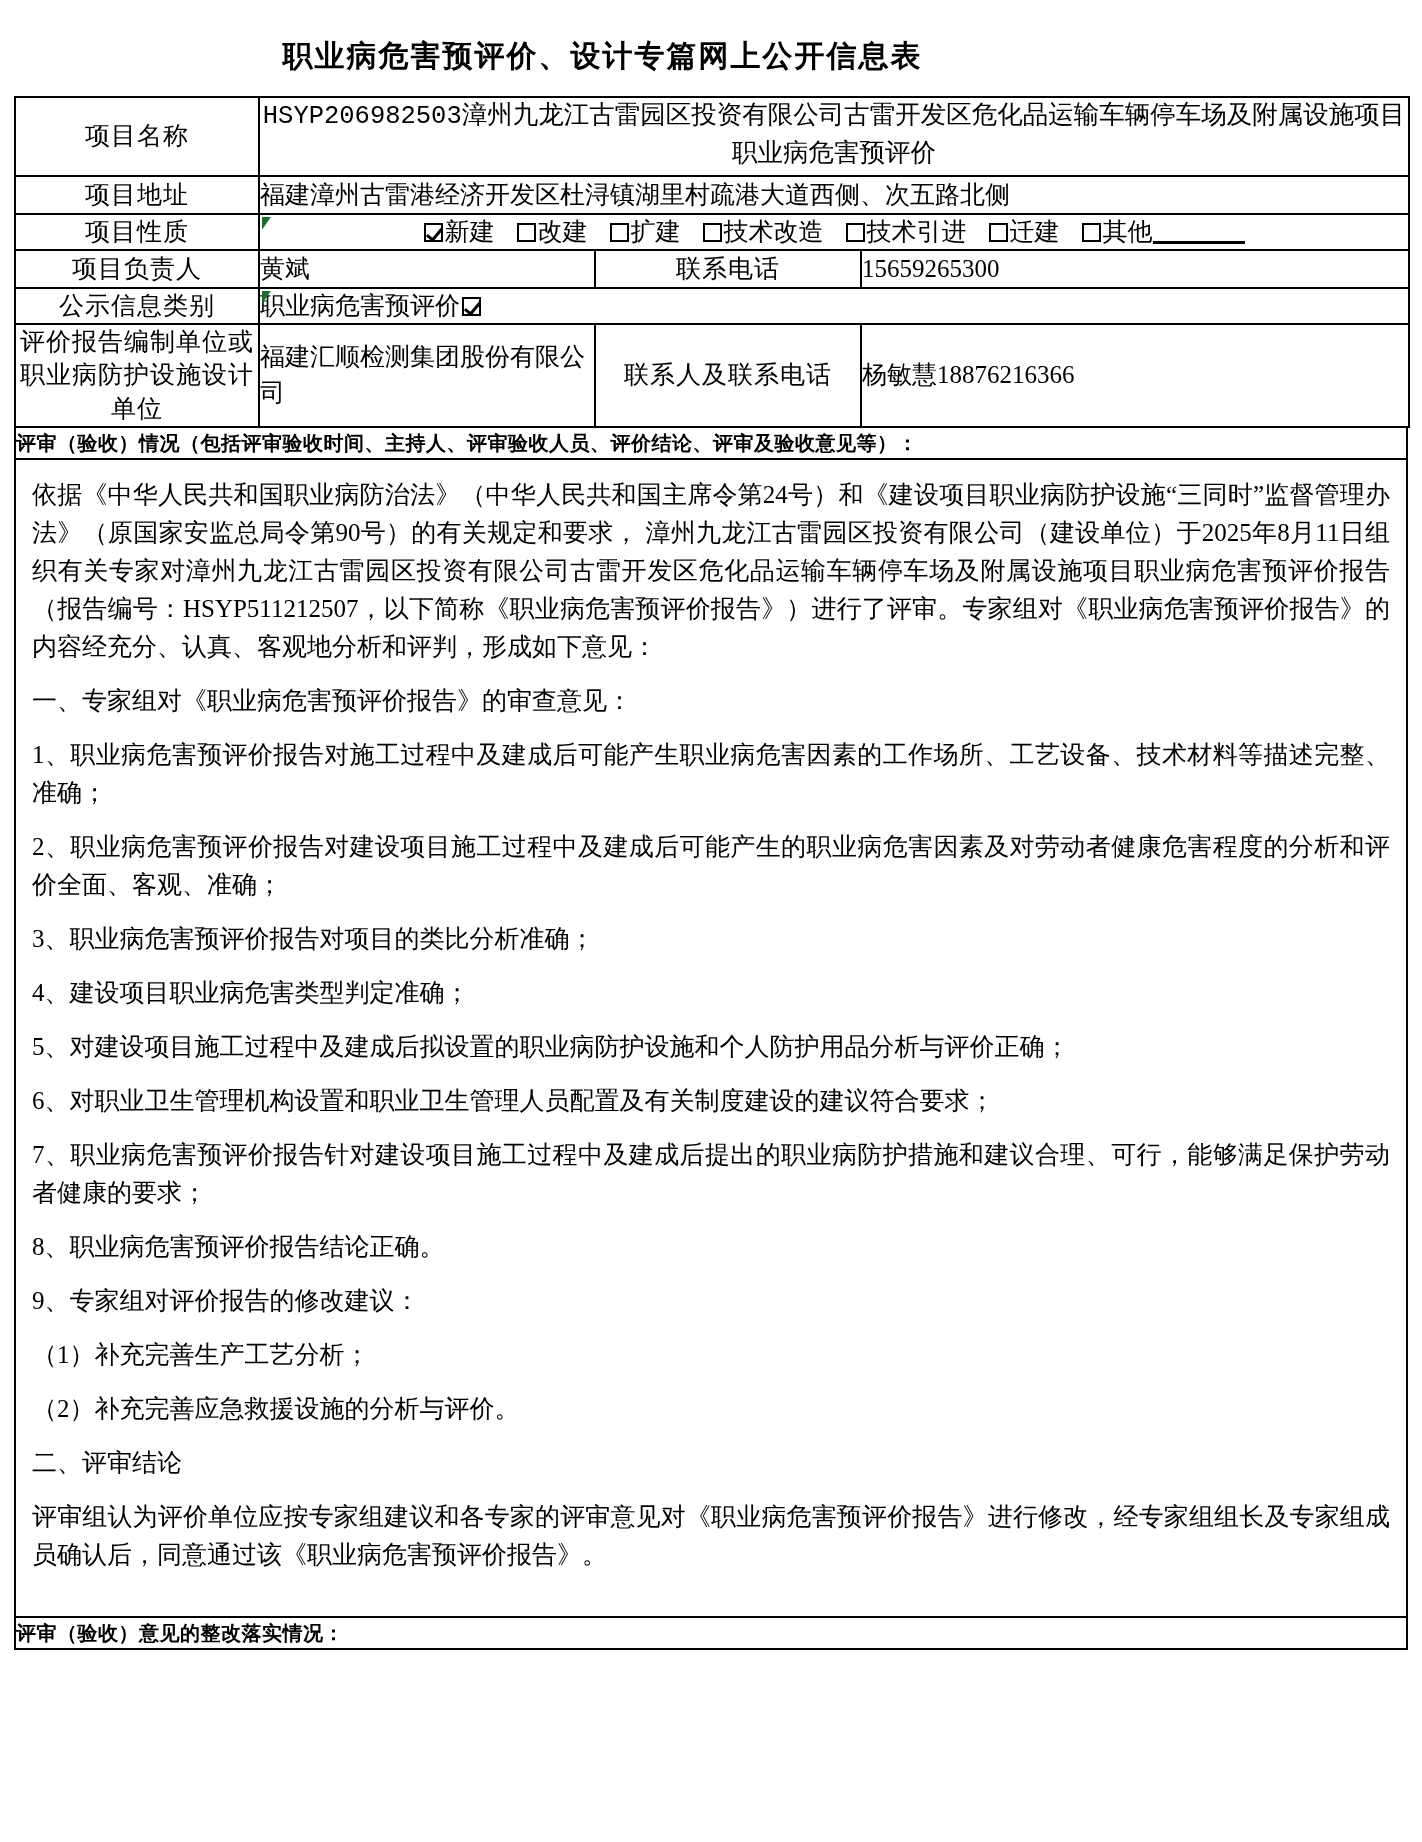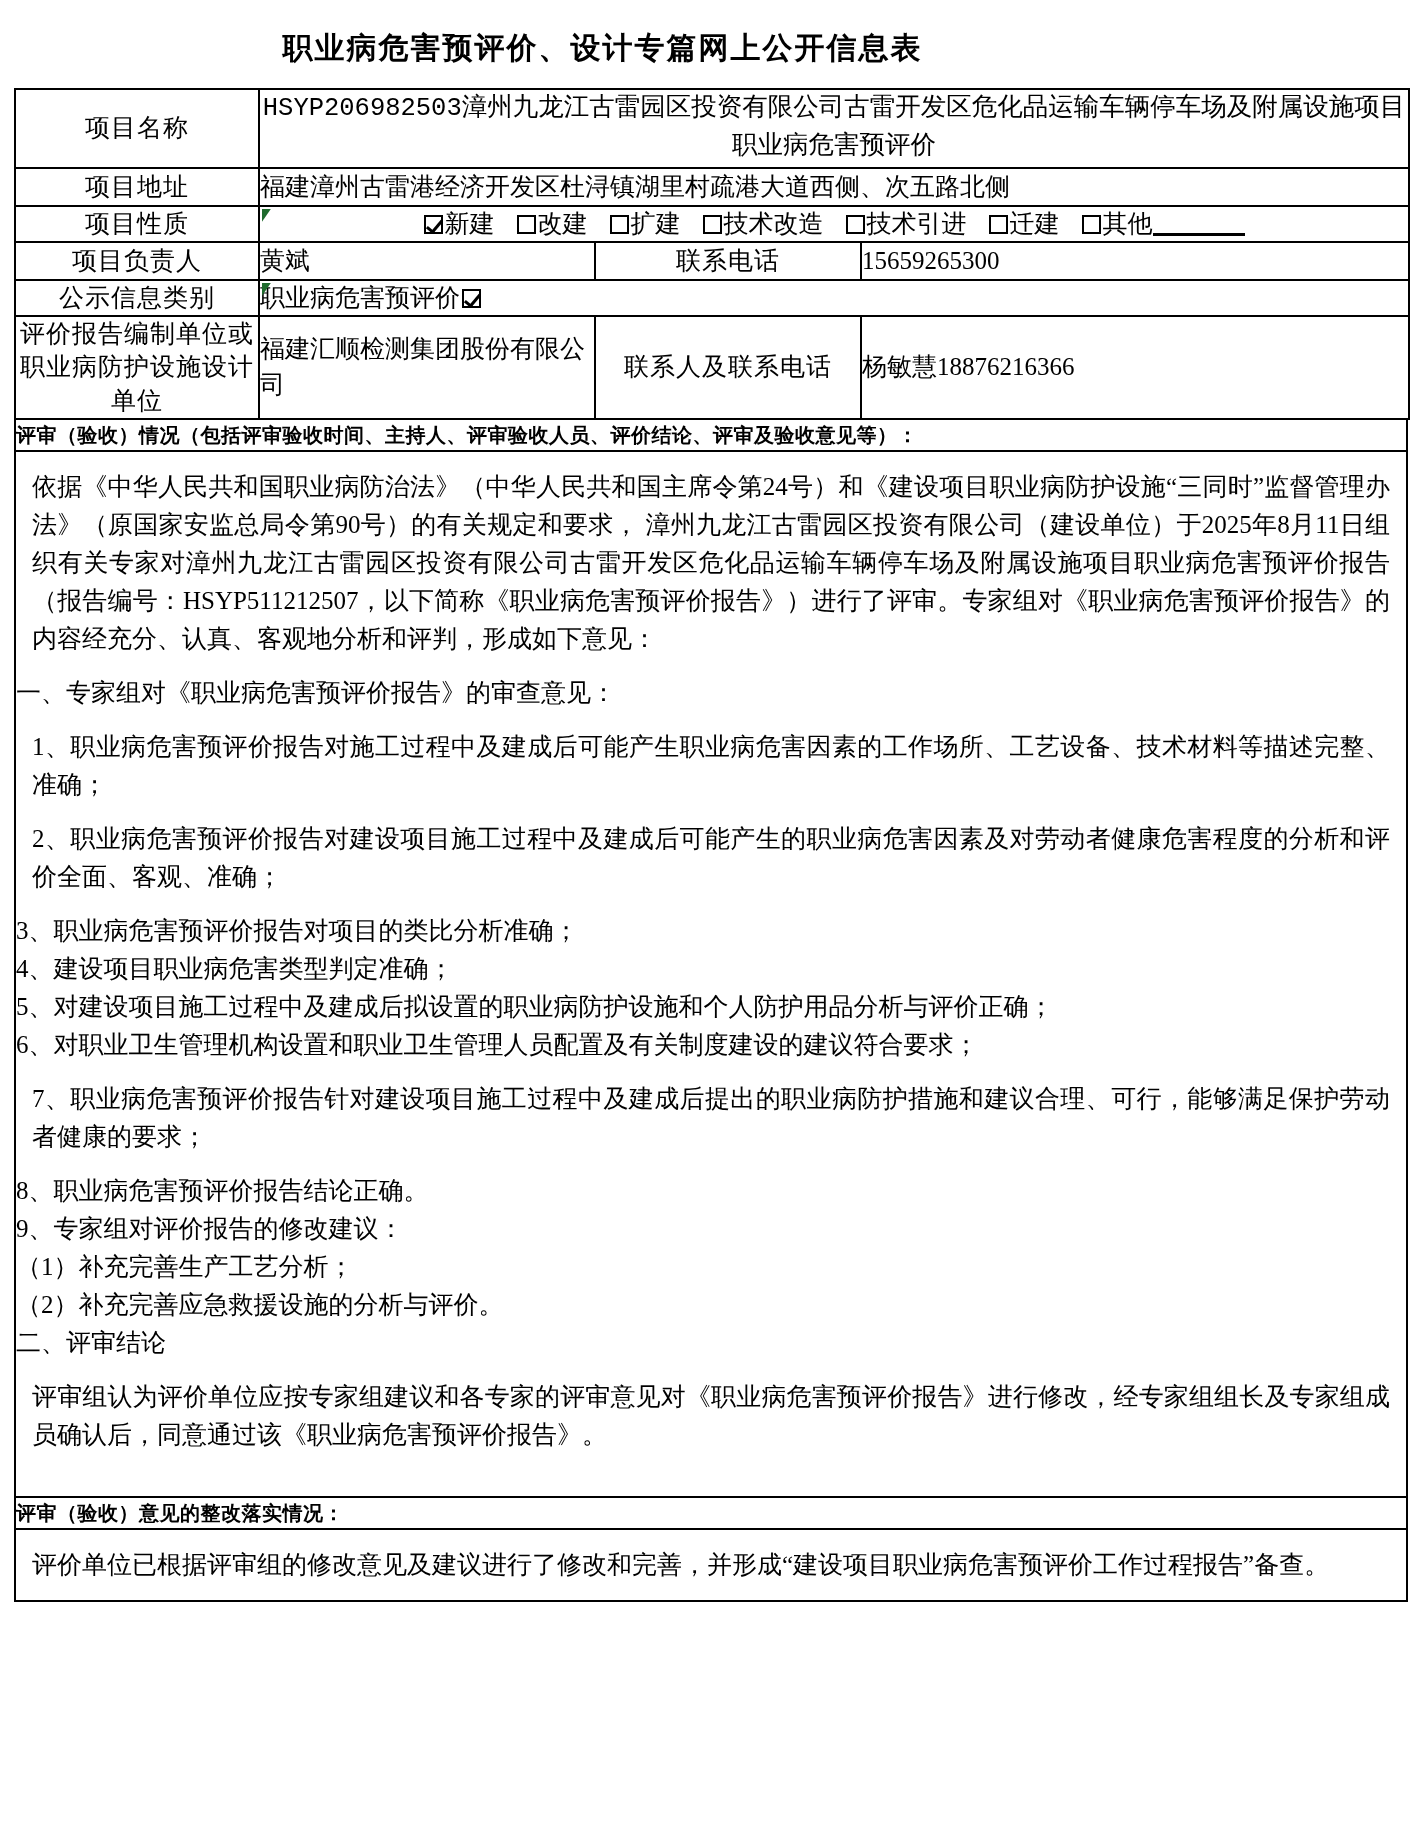--- a/index.html
+++ b/index.html
@@ -9,21 +9,21 @@
   }
   body {
     width: 1422px;
     font-family: "Liberation Serif", "DejaVu Serif", serif;
     color: #000000;
     -webkit-font-smoothing: none;
   }
   .page {
     width: 1205px;
     box-sizing: border-box;
-    padding: 4px 14px 10px 14px;
+    padding: 12px 14px 10px 14px;
   }
 
   .doc-title {
     text-align: center;
     font-size: 30px;
     font-weight: bold;
     letter-spacing: 2px;
     padding: 26px 0 22px 0;
     line-height: 1.2;
   }
@@ -174,21 +174,21 @@
     line-height: 1.52;
     padding: 6px 8px 10px 8px;
   }
   .p-just {
     text-align: justify;
     text-justify: inter-ideograph;
     margin: 16px;
   }
   .p-left {
     text-align: left;
-    margin: 0;
+    margin: 16px;
   }
   .spacer-line {
     height: 26px;
   }
 </style>
 </head>
 <body>
 
 <div class="page">
 
@@ -270,21 +270,16 @@
         </td>
       </tr>
     </tbody>
   </table>
 
   <table class="sect">
     <tbody>
       <tr>
         <td class="sect-head">评审（验收）意见的整改落实情况：</td>
       </tr>
-      <tr>
-        <td class="sect-body">
-          <p class="p-just">评价单位已根据评审组的修改意见及建议进行了修改和完善，并形成“建设项目职业病危害预评价工作过程报告”备查。</p>
-        </td>
-      </tr>
     </tbody>
   </table>
 
 </div>
 
 </body></html>

